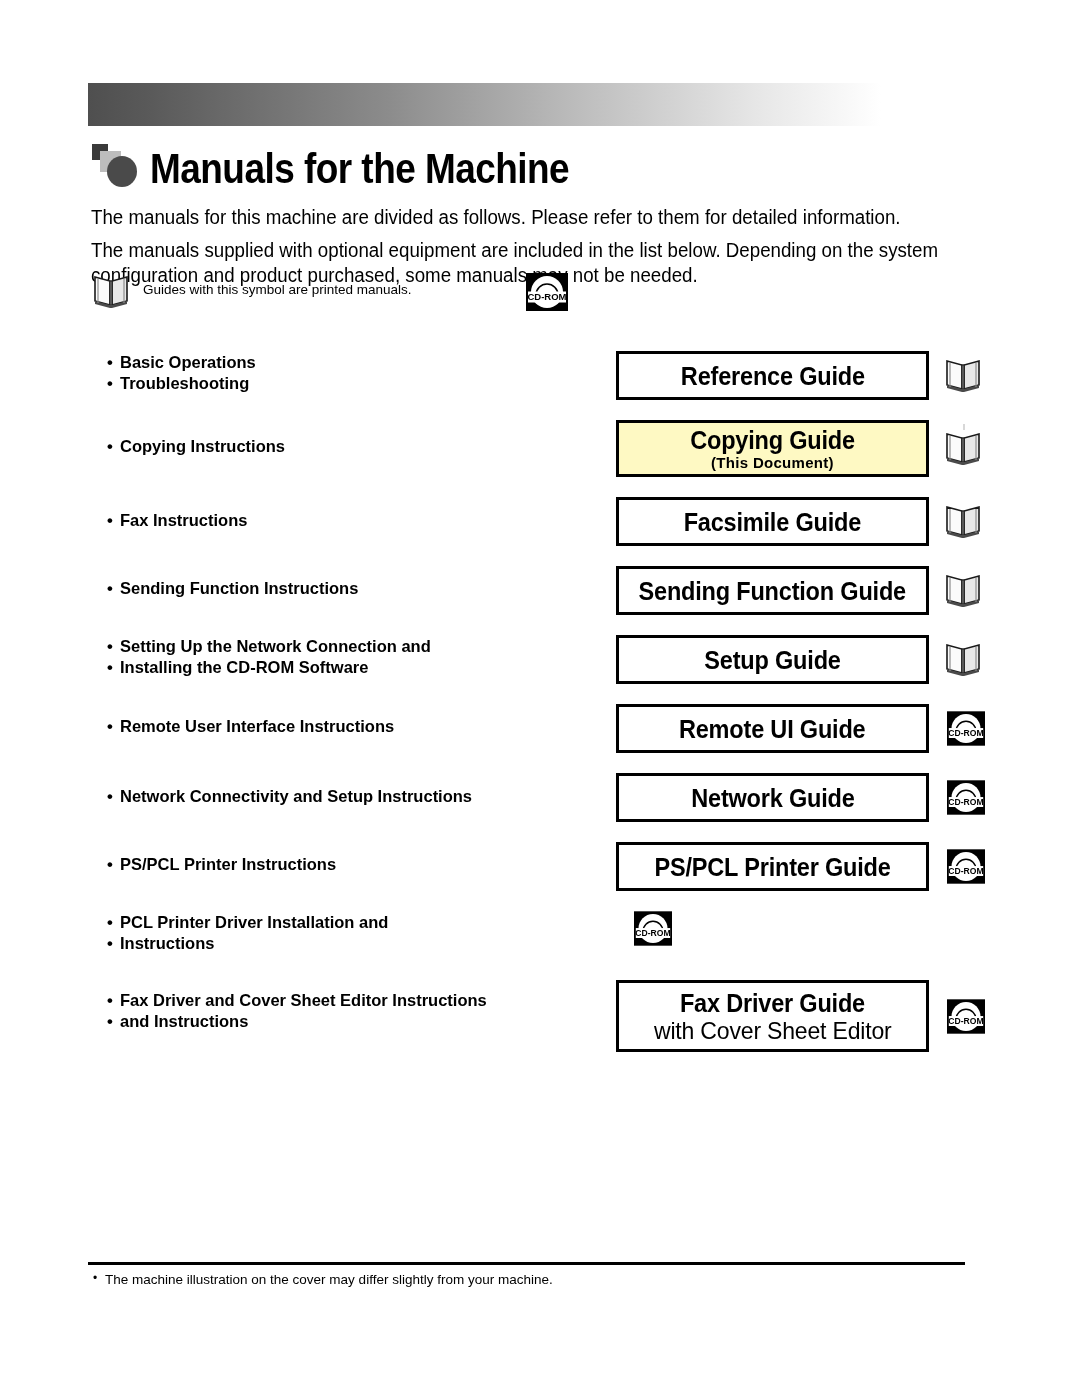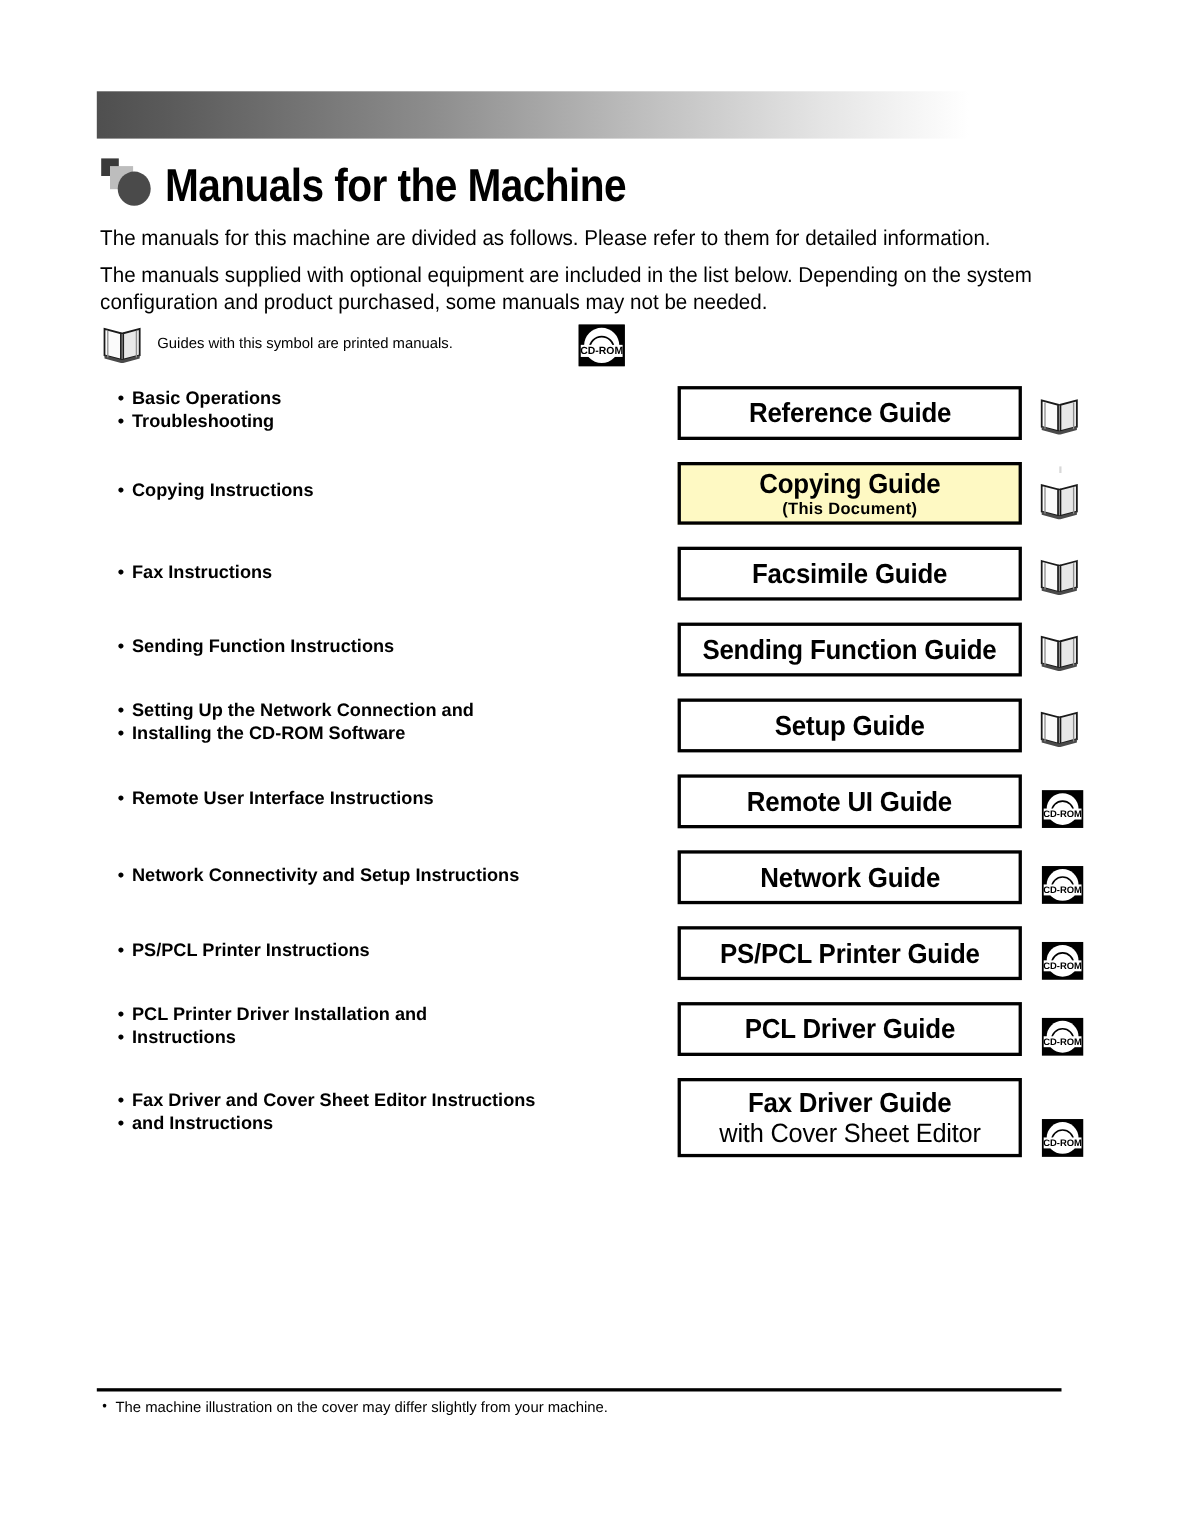--- a/index.html
+++ b/index.html
@@ -90,21 +90,21 @@
     font-size: 19.5px;
     line-height: 25px;
     transform: scaleX(0.96);
     transform-origin: left top;
   }
 
   
   .legend {
     position: absolute;
     left: 91px;
-    top: 294px;
+    top: 272px;
     width: 890px;
     height: 48px;
   }
   .legend-item {
     position: absolute;
     display: flex;
     align-items: flex-start;
   }
   .legend-printed { left: 0; top: 0; }
   .legend-pdf { left: 435px; top: 1px; }
@@ -157,21 +157,21 @@
   .desc .li:before {
     content: "\2022";
     position: absolute;
     left: 0;
     top: 0;
   }
 
   .guide {
     position: absolute;
     display: flex;
-    align-items: flex-end;
+    align-items: center;
     padding-left: 46px;
   }
   .guide-box {
     border: 3px solid #000000;
     background: #ffffff;
     box-sizing: border-box;
     display: flex;
     flex-direction: column;
     align-items: center;
     justify-content: center;
@@ -466,23 +466,20 @@
       </span>
     </div>
   </div>
 
   <div class="row">
     <div class="desc" style="top:912px;">
       <div class="li">PCL Printer Driver Installation and</div>
       <div class="li">Instructions</div>
     </div>
     <div class="guide" style="left:554px;top:911px;">
-      <div class="guide-box" style="width:313px;height:49px;">
-        <span class="guide-title">PCL Driver Guide</span>
-      </div>
       <span class="guide-mark cd-slot">
         <svg width="38" height="35" viewBox="0 0 42 38">
           <rect x="0" y="0" width="42" height="38" fill="#000000"></rect>
           <circle cx="21" cy="19" r="16" fill="#ffffff"></circle>
           <path d="M10 22 A11 11 0 0 1 32 22" fill="none" stroke="#000000" stroke-width="1.6"></path>
           <circle cx="21" cy="22" r="2.2" fill="#000000"></circle>
           <rect x="2" y="18.5" width="38" height="11" fill="#ffffff"></rect>
           <text x="21" y="27.2" font-family="'Liberation Sans',sans-serif" font-size="9.5" font-weight="bold" text-anchor="middle" fill="#000000">CD-ROM</text>
         </svg>
       </span>

